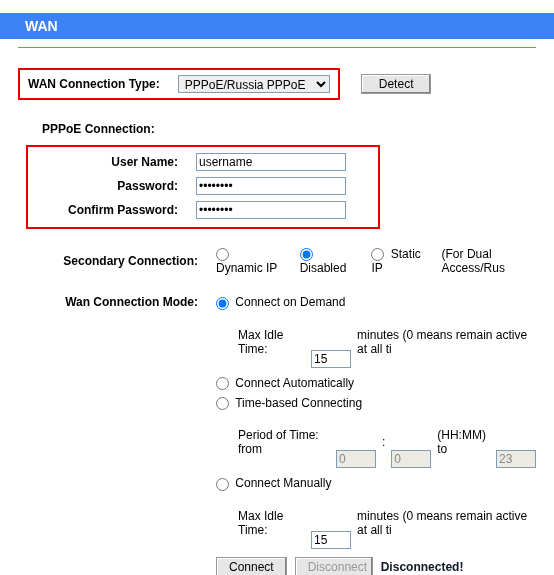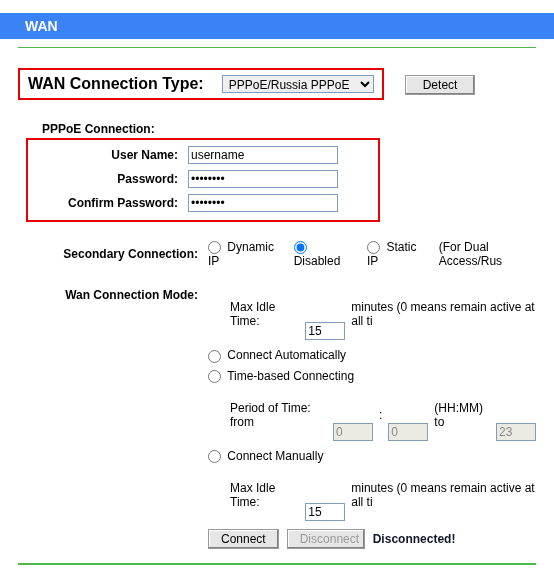--- a/index.html
+++ b/index.html
@@ -24,20 +24,21 @@
     border-top: 1px solid #4db848;
     margin: 8px 18px 0 18px;
   }
   .content {
     padding: 10px 18px 0 18px;
   }
   .row {
     display: flex;
     align-items: center;
     margin-bottom: 6px;
+    gap: 8px;
   }
   .label-col {
     width: 180px;
     text-align: right;
     font-weight: bold;
     font-size: 12px;
     padding-right: 10px;
   }
   .field-col {
     flex: 1;
@@ -77,26 +78,26 @@
     margin-bottom: 4px;
   }
   .red-box-2 {
     border: 2px solid #e60000;
     padding: 6px 10px 8px 10px;
     margin-top: 0;
     margin-bottom: 18px;
   }
   .pppoe-title {
     font-weight: bold;
-    margin: 18px 0 2px 24px;
+    margin: 18px 0 9px 24px;
     font-size: 12px;
   }
   .section-label {
     font-weight: bold;
-    font-size: 16px;
+    font-size: 12px;
   }
   .radio-line {
     display: flex;
     align-items: center;
     gap: 4px;
     margin-bottom: 6px;
     font-size: 12px;
   }
   .indent {
     margin-left: 22px;
@@ -188,20 +189,23 @@
       <label><input type="radio" name="sec" checked="" style=""> <span>Disabled</span></label>
       <label><input type="radio" name="sec" style=""> <span>Static IP</span></label>
       <span>(For Dual Access/Rus</span>
     </div>
   </div>
 
   <div class="row" style="align-items:flex-start;">
     <div class="label-col">Wan Connection Mode:</div>
     <div class="field-col" style="display:block;">
 
+      <div class="radio-line">
+        <label><input type="radio" name="mode" checked="" style=""> <span>Connect on Demand</span></label>
+      </div>
       <div class="indent">
         <span>Max Idle Time:</span>
         <input type="text" class="short-input" value="15" style="">
         <span>minutes (0 means remain active at all ti</span>
       </div>
 
       <div class="radio-line">
         <label><input type="radio" name="mode" style=""> <span>Connect Automatically</span></label>
       </div>
 

